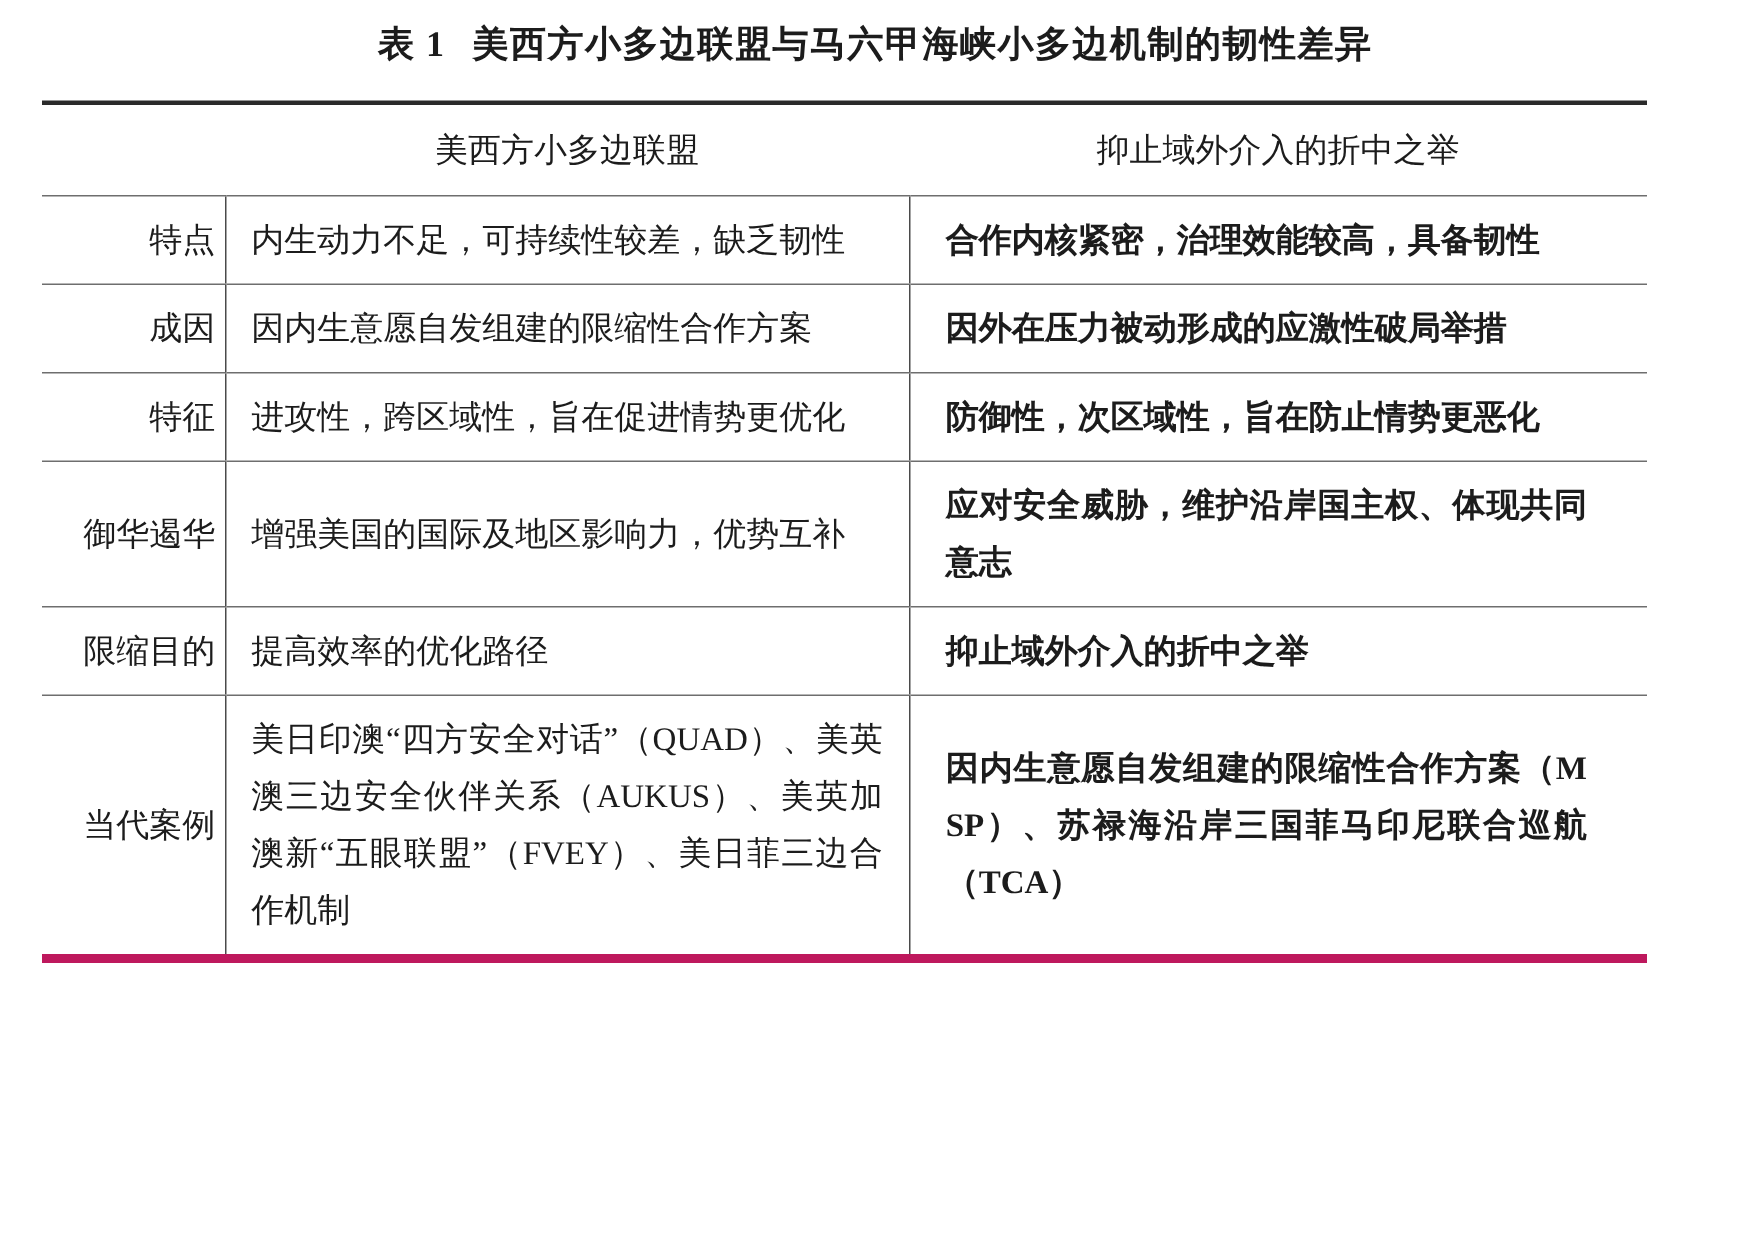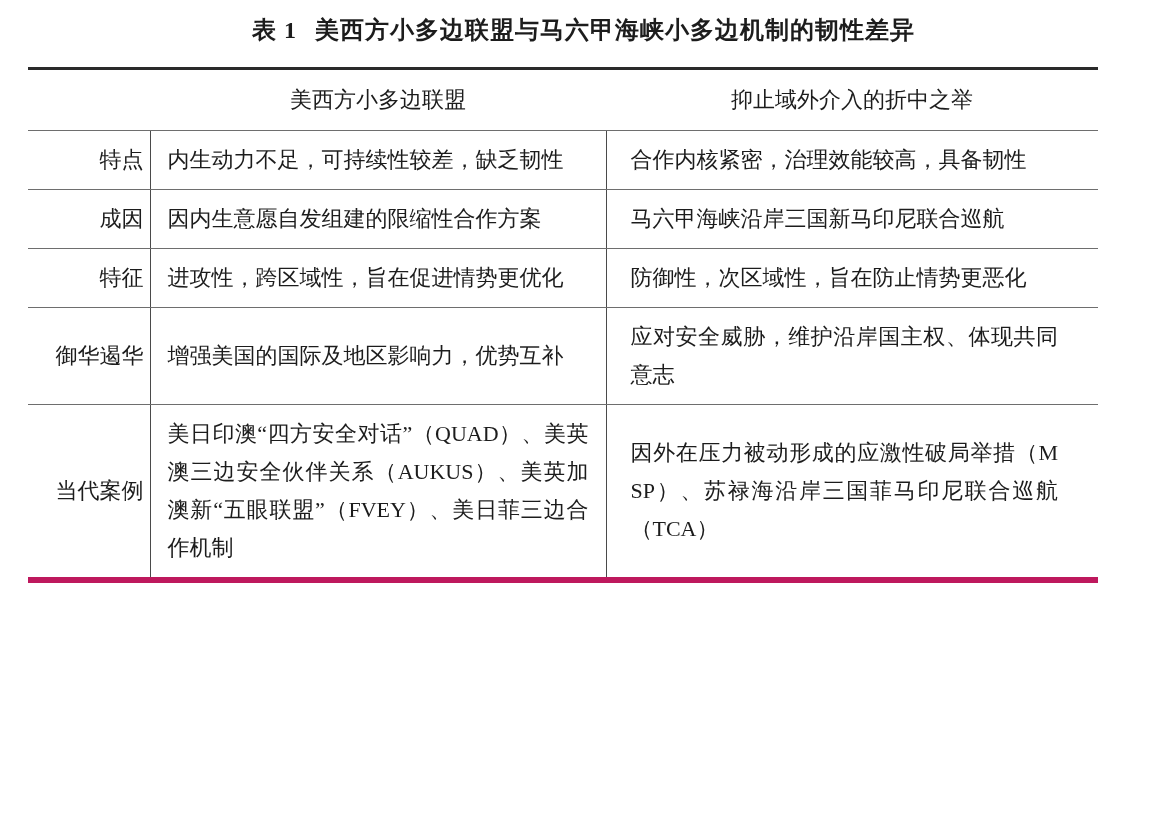--- a/index.html
+++ b/index.html
@@ -72,20 +72,21 @@
     text-justify: inter-ideograph;
   }
   td.cell-west {
     padding: 10px 17px 10px 17px;
     border-left: 1px solid #4a4a4a;
     margin-left: 32px;
   }
   td.cell-malacca {
     padding: 10px 40px 10px 24px;
     border-left: 1px solid #4a4a4a;
+    font-weight: bold;
   }
 </style>
 </head>
 <body>
 
 <div class="page">
 
   <div class="table-title">
     <span class="title-num">表 1</span><span>美西方小多边联盟与马六甲海峡小多边机制的韧性差异</span>
   </div>
@@ -106,39 +107,44 @@
     <tbody>
   <tr>
     <th class="row-label">特点</th>
     <td class="cell cell-west">内生动力不足，可持续性较差，缺乏韧性</td>
     <td class="cell cell-malacca">合作内核紧密，治理效能较高，具备韧性</td>
   </tr>
 
   <tr>
     <th class="row-label">成因</th>
     <td class="cell cell-west">因内生意愿自发组建的限缩性合作方案</td>
-    <td class="cell cell-malacca">马六甲海峡沿岸三国新马印尼联合巡航</td>
+    <td class="cell cell-malacca">因外在压力被动形成的应激性破局举措</td>
   </tr>
 
   <tr>
     <th class="row-label">特征</th>
     <td class="cell cell-west">进攻性，跨区域性，旨在促进情势更优化</td>
     <td class="cell cell-malacca">防御性，次区域性，旨在防止情势更恶化</td>
   </tr>
 
 
   <tr>
     <th class="row-label">御华遏华</th>
     <td class="cell cell-west">增强美国的国际及地区影响力，优势互补</td>
     <td class="cell cell-malacca">应对安全威胁，维护沿岸国主权、体现共同意志</td>
   </tr>
 
+  <tr>
+    <th class="row-label">限缩目的</th>
+    <td class="cell cell-west">提高效率的优化路径</td>
+    <td class="cell cell-malacca">抑止域外介入的折中之举</td>
+  </tr>
 
 
   <tr>
     <th class="row-label">当代案例</th>
     <td class="cell cell-west">美日印澳“四方安全对话”（QUAD）、美英澳三边安全伙伴关系（AUKUS）、美英加澳新“五眼联盟”（FVEY）、美日菲三边合作机制</td>
-    <td class="cell cell-malacca">因外在压力被动形成的应激性破局举措（MSP）、苏禄海沿岸三国菲马印尼联合巡航（TCA）</td>
+    <td class="cell cell-malacca">因内生意愿自发组建的限缩性合作方案（MSP）、苏禄海沿岸三国菲马印尼联合巡航（TCA）</td>
   </tr>
 </tbody>
   </table>
 
 </div>
 
 </body></html>

